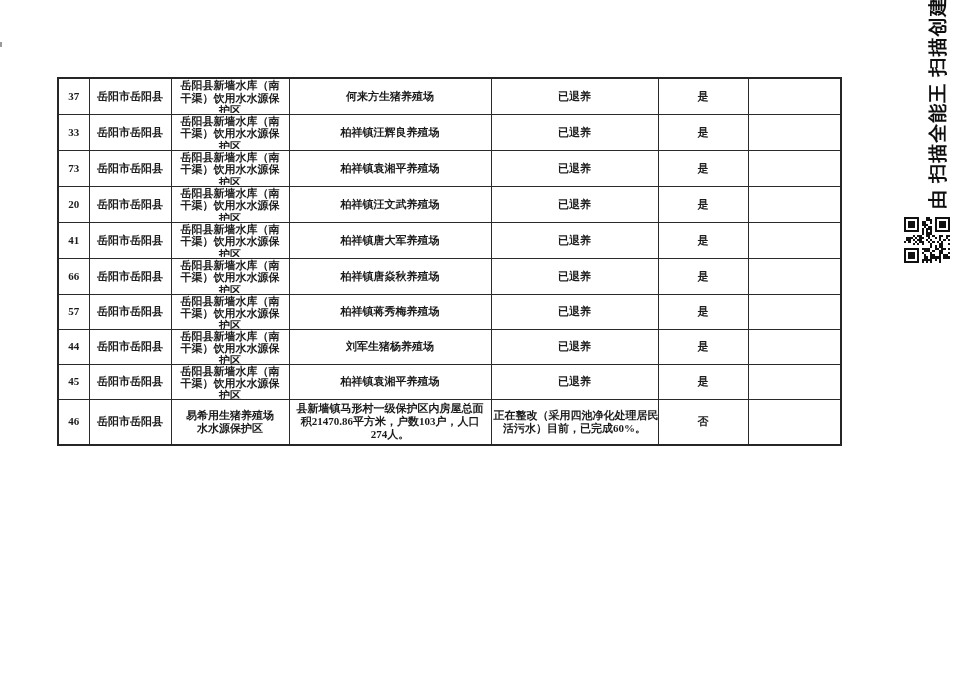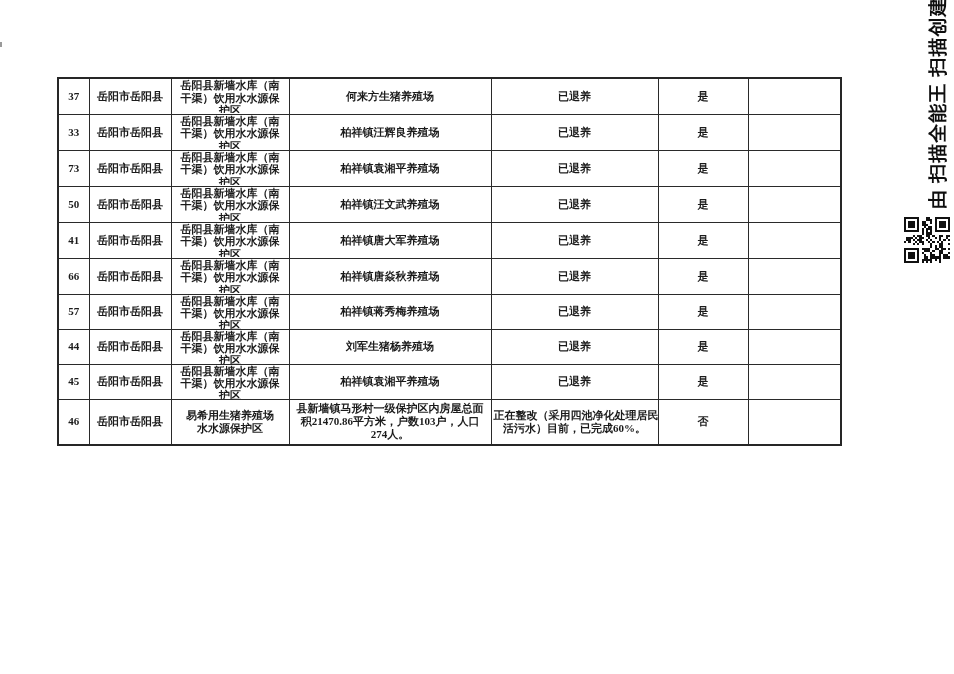--- a/index.html
+++ b/index.html
@@ -143,21 +143,21 @@
               <span class="line">已退养</span>
             </div>
           </td>
           <td>
             <span class="line">是</span>
           </td>
           <td></td>
         </tr>
         <tr>
           <td>
-            <span class="line">50</span>
+            <span class="line">20</span>
           </td>
           <td>
             <span class="line">岳阳市岳阳县</span>
           </td>
           <td>
             <div class="cellwrap zone-clip">
               <span class="line">岳阳县新墙水库（南</span>
               <span class="line">干渠）饮用水水源保</span>
               <span class="line">护区</span>
             </div>

